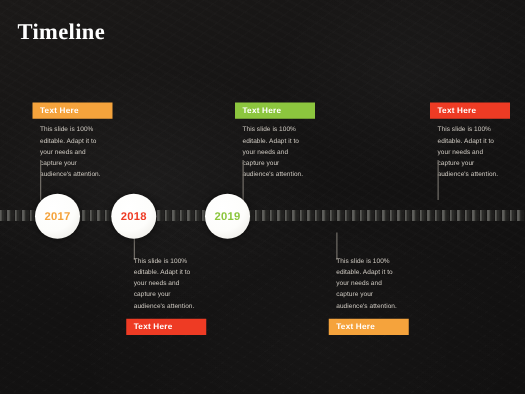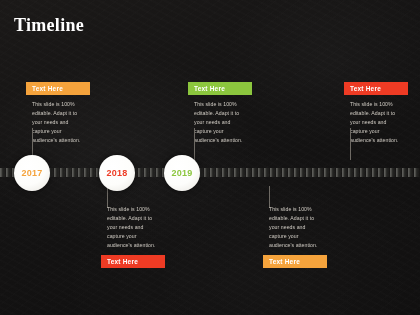--- a/index.html
+++ b/index.html
@@ -92,30 +92,30 @@
 
   <div class="spine">
     <div class="chain"></div>
   </div>
 
   <div class="card" style="left:26px;top:82px;">
     <div class="hdr" style="background:#F5A33C;">Text Here</div>
     <div class="body">This slide is 100% editable. Adapt it to your needs and capture your audience's attention.</div>
   </div>
   <div class="stem" style="left:32px;top:128px;height:32px;"></div>
-  <div class="node" style="left:14px;">
+  <div class="node" style="left:28px;">
     <span style="color:#F5A33C;">2017</span>
   </div>
 
   <div class="stem" style="left:107px;top:186px;height:22px;"></div>
   <div class="card below" style="left:101px;top:203px;">
     <div class="body">This slide is 100% editable. Adapt it to your needs and capture your audience's attention.</div>
     <div class="hdr" style="background:#EE3B24;">Text Here</div>
   </div>
-  <div class="node" style="left:99px;">
+  <div class="node" style="left:89px;">
     <span style="color:#EE3B24;">2018</span>
   </div>
 
   <div class="card" style="left:188px;top:82px;">
     <div class="hdr" style="background:#8CC63E;">Text Here</div>
     <div class="body">This slide is 100% editable. Adapt it to your needs and capture your audience's attention.</div>
   </div>
   <div class="stem" style="left:194px;top:128px;height:32px;"></div>
   <div class="node" style="left:164px;">
     <span style="color:#8CC63E;">2019</span>

